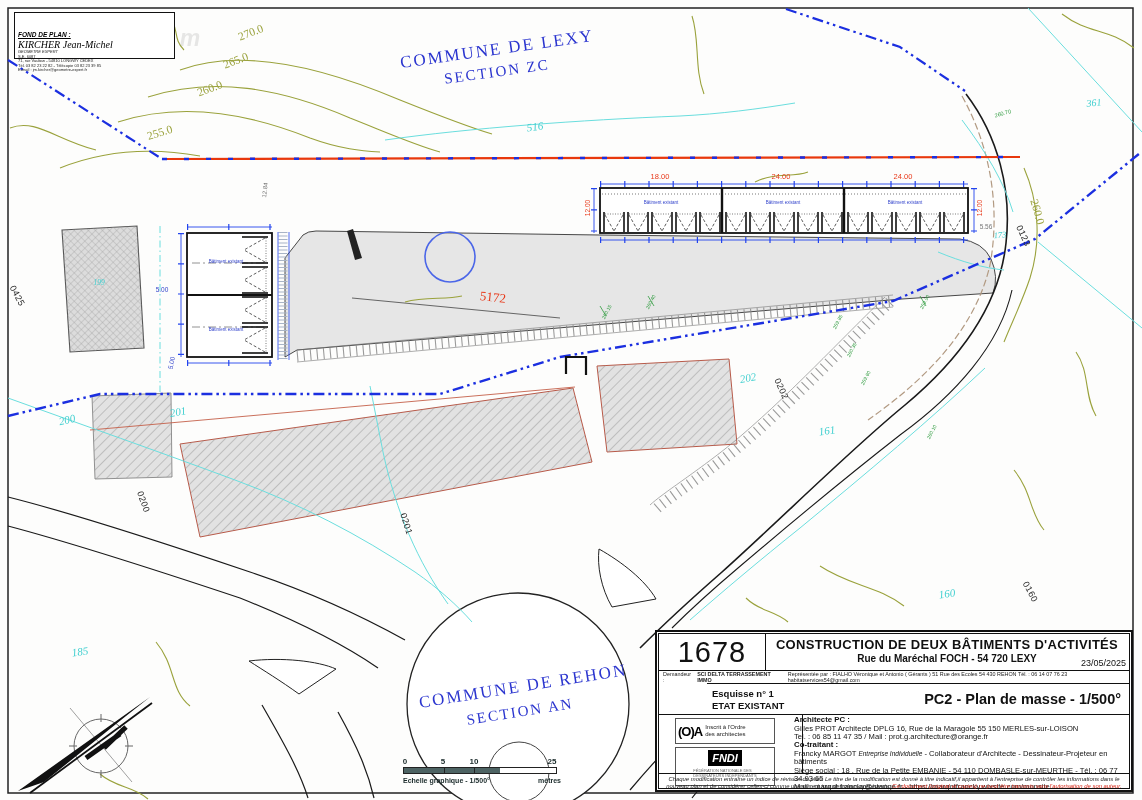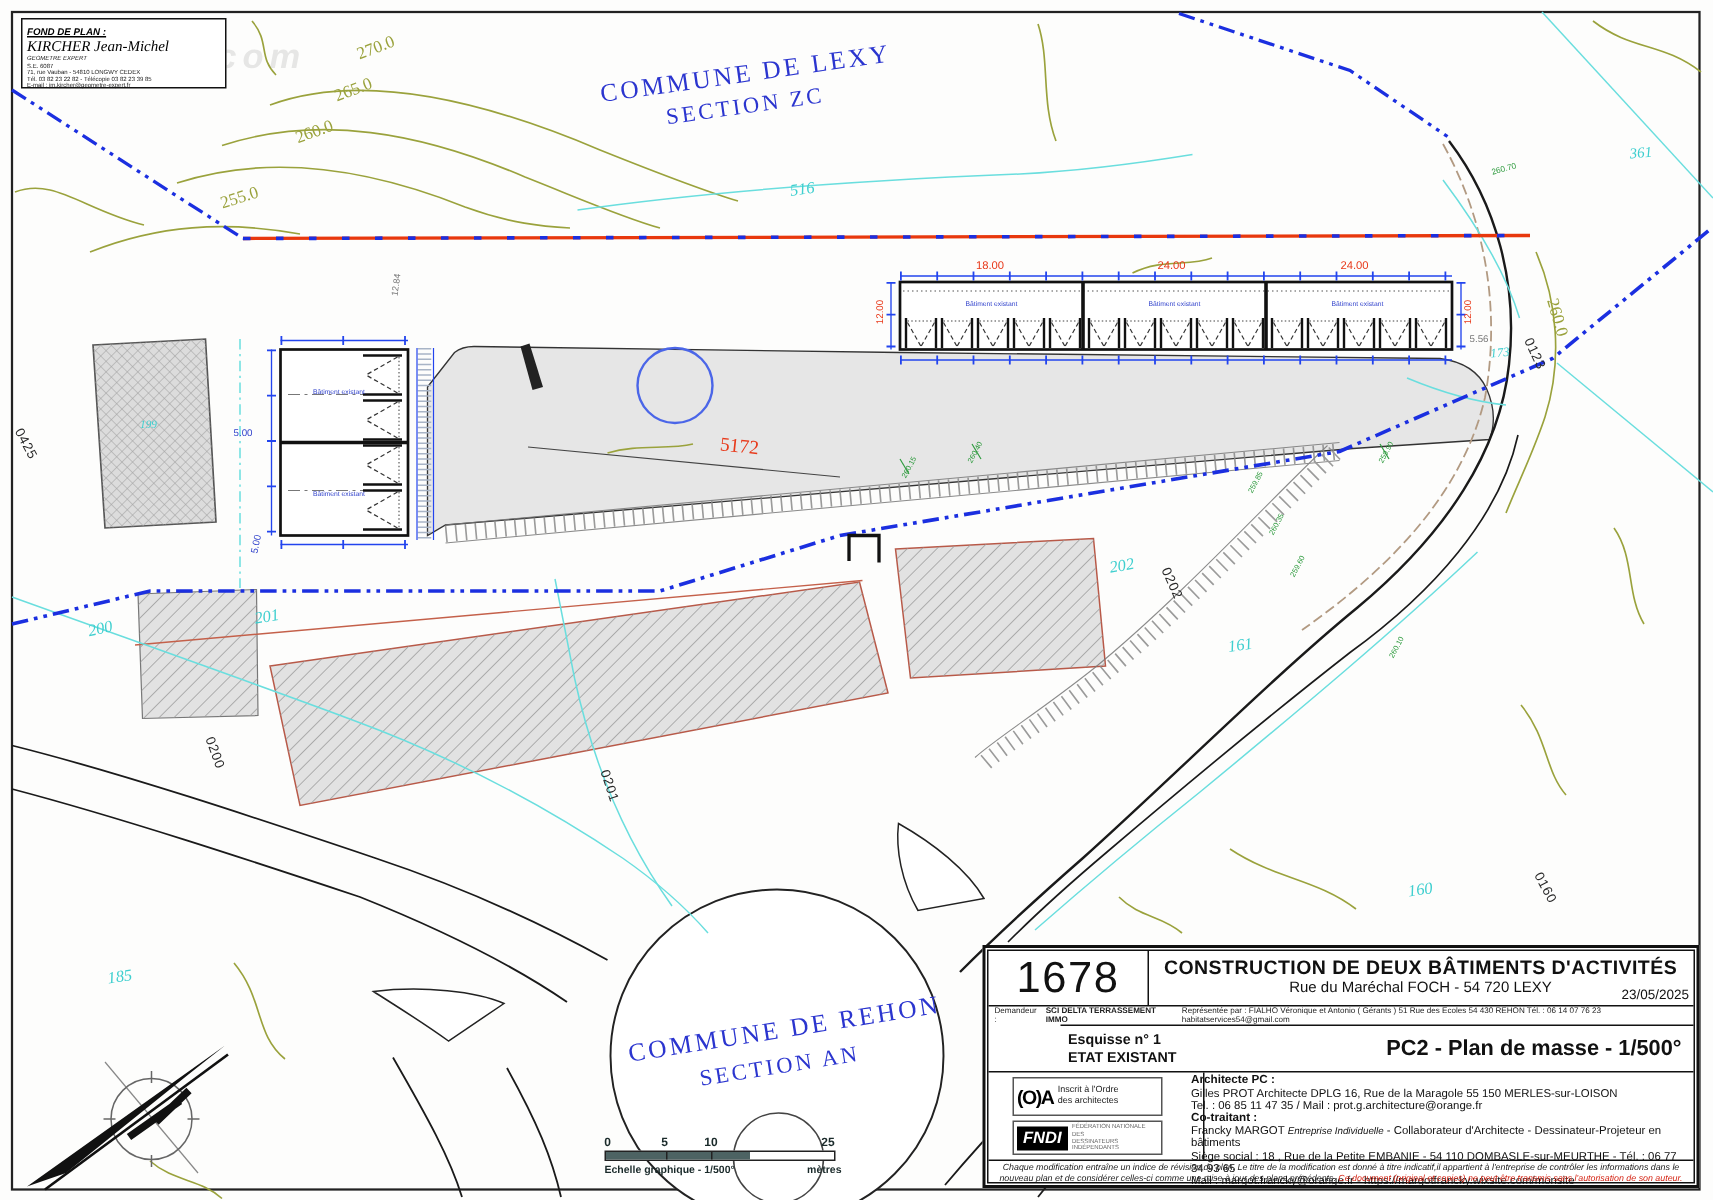--- a/index.html
+++ b/index.html
@@ -9,56 +9,56 @@
   .cy{color:#3fcfcf;font-family:"Liberation Serif",serif;font-style:italic;font-size:11px;}
   .bk{color:#2a2a2a;font-size:9px;letter-spacing:.5px;}
   .ol{color:#9aa23c;font-family:"Liberation Serif",serif;font-size:11.5px;}
   .rd{color:#e8391a;}
   .gr{color:#2e9b3e;font-size:5px;}
   .bl{color:#3344cc;}
   .gy{color:#777;}
   .commune{color:#2b35cf;font-family:"Liberation Serif",serif;letter-spacing:2px;}
   .wm{color:rgba(110,110,110,.16);font-weight:bold;font-size:23px;letter-spacing:4px;font-style:italic;}
   
-  #stamp{position:absolute;left:14px;top:12px;width:137px;height:47px;border:1.4px solid #111;
-         background:#fff;padding:5px 3px;box-sizing:border-box;}
+  #stamp{position:absolute;left:14px;top:12px;width:161px;height:47px;border:1.4px solid #111;
+         background:#fff;padding:18px 3px;box-sizing:border-box;}
   #stamp .h{font-size:6.5px;font-weight:bold;font-style:italic;text-decoration:underline;}
   #stamp .n{font-size:10px;font-style:italic;font-family:"Liberation Serif",serif;margin-top:1px;}
   #stamp .s{font-size:4px;line-height:1.15;color:#222;transform-origin:left top;}
   
   #scalebar{position:absolute;left:398px;top:755px;width:168px;height:32px;font-weight:bold;color:#1a2a2a;}
   #scalebar .num{position:absolute;font-size:8px;top:2px;transform:translateX(-50%);}
   #sb-bar{position:absolute;left:5px;top:12px;width:154px;height:7px;border:1px solid #222;box-sizing:border-box;background:#fff;}
   #sb-fill{position:absolute;left:0;top:0;height:100%;width:63%;background:#4d6363;}
   #sb-t1,#sb-t2{position:absolute;top:0;width:1px;height:100%;background:#222;}
   #scalebar .cap{position:absolute;font-size:7px;top:22px;}
   
   #tb{position:absolute;left:655px;top:630px;width:478px;height:162px;background:#fff;
       border:2.5px solid #111;box-sizing:border-box;}
   #tb-inner{position:absolute;inset:1px;border:1px solid #111;}
   .tb-row{position:absolute;left:0;right:0;box-sizing:border-box;}
   #tb-num{position:absolute;left:0;top:0;width:106px;height:36px;display:flex;align-items:center;justify-content:center;
           font-size:29px;letter-spacing:1px;color:#111;border-right:1.3px solid #111;}
   #tb-title{position:absolute;left:106px;right:0;top:0;height:36px;text-align:center;}
   #tb-title .t1{font-size:13px;font-weight:bold;margin-top:3px;letter-spacing:.3px;color:#111;}
-  #tb-title .t2{font-size:10px;font-weight:normal;margin-top:1px;color:#111;}
+  #tb-title .t2{font-size:10px;font-weight:bold;margin-top:1px;color:#111;}
   #tb-date{position:absolute;right:3px;top:24px;font-size:9px;color:#111;}
   #tb-dem{top:36px;height:13px;border-top:1.3px solid #111;font-size:5.4px;color:#222;
           display:flex;align-items:center;padding-left:4px;gap:4px;}
   #tb-esq{top:49px;height:31px;border-top:1.3px solid #111;margin-left:48px;}
   #tb-esq .e1{position:absolute;left:5px;top:4px;font-size:9.5px;font-weight:bold;color:#111;}
   #tb-esq .e2{position:absolute;left:5px;top:16px;font-size:9.5px;font-weight:bold;color:#111;}
   #tb-esq .pc{position:absolute;right:8px;top:7px;font-size:14.5px;font-weight:bold;color:#111;}
   #tb-mid{top:80px;height:59px;border-top:1.3px solid #111;}
   #tb-logos{position:absolute;left:0;top:0;width:131px;height:100%;border-right:1.3px solid #111;margin-left:12px;}
   .logobox{position:absolute;left:4px;width:100px;border:1px solid #555;display:flex;align-items:center;gap:3px;padding:2px;box-sizing:border-box;background:#fff;}
   #logo-oa{top:3px;height:26px;}
   #logo-oa .glyph{font-weight:bold;font-size:13px;letter-spacing:-1px;color:#000;}
   #logo-oa .txt{font-size:6px;line-height:1.1;color:#222;}
-  #logo-fn{top:32px;height:23px;}
+  #logo-fn{top:32px;height:39px;flex-direction:column;}
   #logo-fn .glyph{background:#000;color:#fff;font-weight:bold;font-style:italic;font-size:11px;padding:2px 4px;}
   #logo-fn .txt{font-size:4px;line-height:1.2;color:#666;}
   #tb-people{position:absolute;left:135px;right:3px;top:1px;font-size:7.6px;line-height:1.1;color:#111;}
   #tb-people b{font-size:7.8px;}
   #tb-people .it{font-style:italic;font-size:6.5px;}
   #tb-foot{top:139px;height:19px;border-top:1.3px solid #111;font-size:5.9px;font-style:italic;
            color:#222;text-align:center;padding:2px 4px;line-height:1.25;}
   #tb-foot .red{color:#d42313;}
 </style>
 </head>

